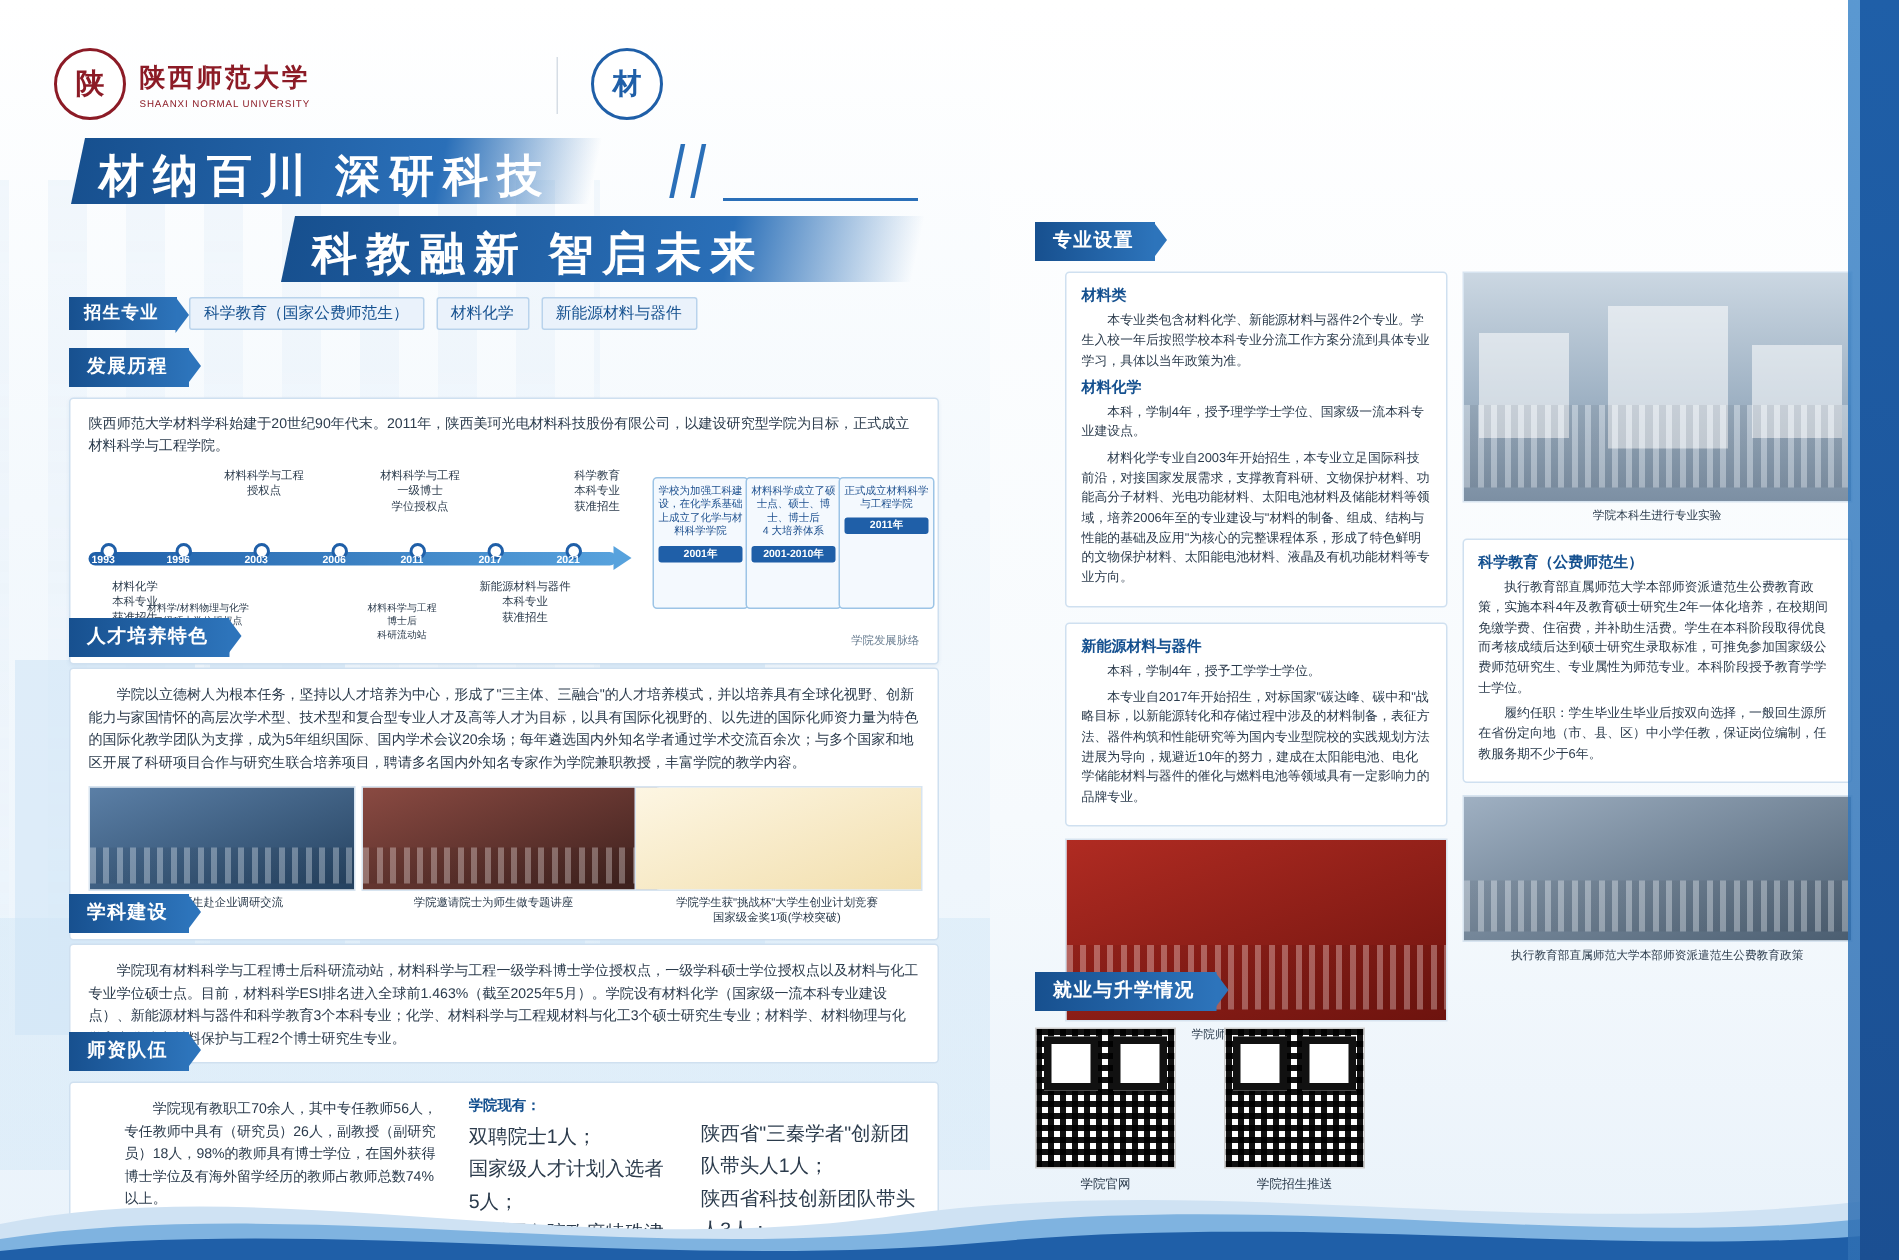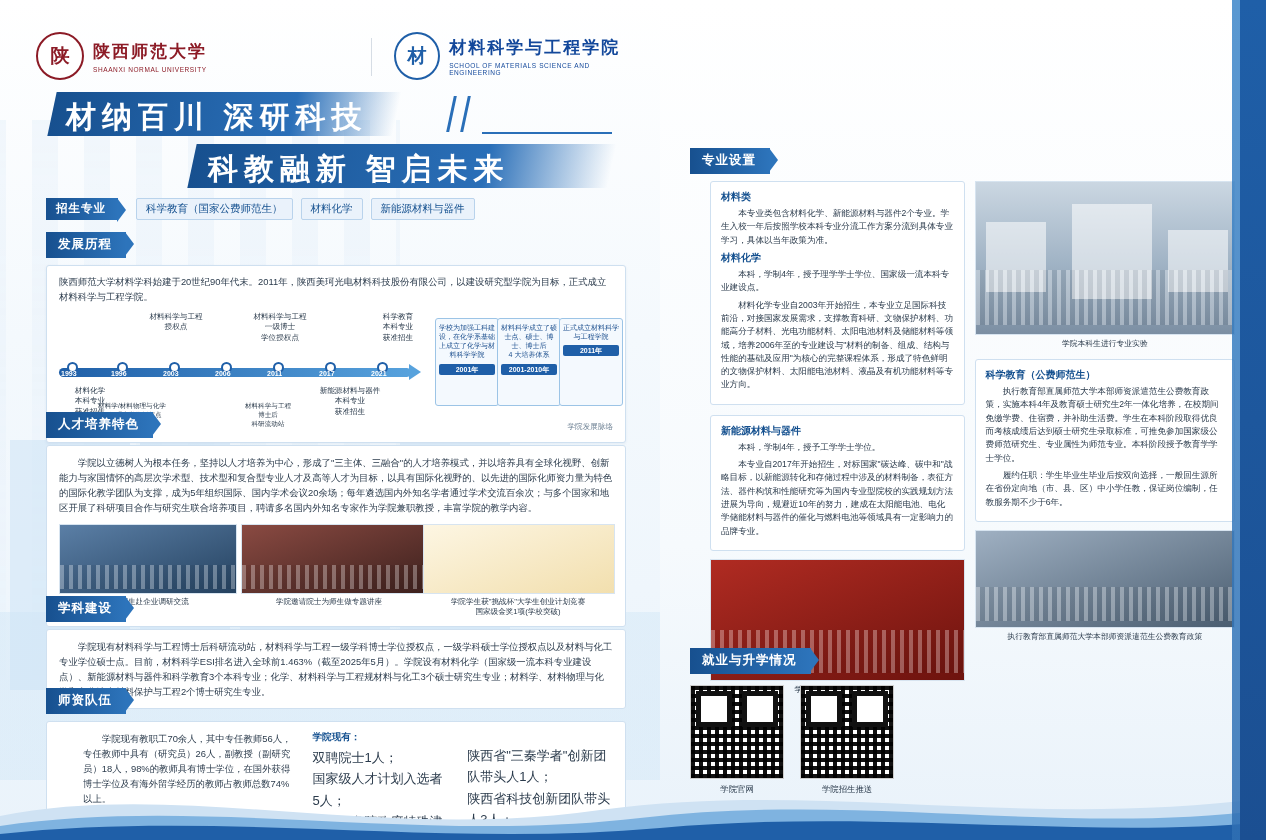--- a/index.html
+++ b/index.html
@@ -199,21 +199,21 @@
   .m-block{background:#fff;border:1px solid #cfe0f0;border-radius:3px;padding:8px 10px;margin-bottom:8px;}
   .m-title{font-size:10px;font-weight:bold;color:#14508f;margin-bottom:3px;}
   .m-block p{margin:0 0 4px 0;font-size:8.6px;line-height:1.55;color:#2b3b4c;text-indent:2em;}
   .m-photo{border:1px solid #d7e4f0;height:150px;overflow:hidden;position:relative;}
   .m-cap{font-size:7.8px;color:#2b3b4c;text-align:center;margin-top:3px;}
 
   .employ{left:690px;top:648px;width:545px;}
   .employ-wrap{display:flex;gap:12px;margin-top:7px;}
   .employ-text{width:300px;background:#fff;border:1px solid #cfe0f0;border-radius:3px;padding:9px 11px;}
   .employ-text p{margin:0;font-size:9.1px;line-height:1.7;color:#2b3b4c;text-indent:2em;}
-  .qr-wrap{display:flex;gap:16px;padding-top:4px;align-items:center;}
+  .qr-wrap{display:flex;gap:32px;padding-top:4px;align-items:center;}
   .qr-item{text-align:center;}
   .qr{
     width:92px;height:92px;background:#fff;border:1px solid #ccc;
     background-image:
       repeating-linear-gradient(0deg,#111 0 4px,transparent 4px 8px),
       repeating-linear-gradient(90deg,#111 0 4px,transparent 4px 8px);
     background-blend-mode:multiply;
     position:relative;
   }
   .qr:before,.qr:after{
@@ -246,40 +246,36 @@
     <div class="logo logo-1">
       <div class="seal">陕</div>
       <div>
         <div class="txt1">陕西师范大学</div>
         <div class="txt2">SHAANXI NORMAL UNIVERSITY</div>
       </div>
     </div>
     <div class="divider-v"></div>
     <div class="logo logo-2">
       <div class="seal blue">材</div>
-      <div>
-        <div class="txt1 blue">材料科学与工程学院</div>
-        <div class="txt2 blue">SCHOOL OF MATERIALS SCIENCE AND ENGINEERING</div>
-      </div>
     </div>
   </div>
 
   <div class="banner">
     <div class="bg1"></div>
     <div class="bg2"></div>
     <div class="t1">材纳百川  深研科技</div>
     <div class="t2">科教融新  智启未来</div>
     <div class="slash"></div>
     <div class="slash2"></div>
     <div class="hline"></div>
   </div>
 
   <div class="majors">
     <span class="tag sm">招生专业</span>
-    <span class="chip" style="margin-left:10px">科学教育（国家公费师范生）</span>
+    <span class="chip" style="">科学教育（国家公费师范生）</span>
     <span class="chip">材料化学</span>
     <span class="chip">新能源材料与器件</span>
   </div>
 
   <div class="dev">
     <span class="tag">发展历程</span>
     <div class="card">
       <div class="intro">陕西师范大学材料学科始建于20世纪90年代末。2011年，陕西美珂光电材料科技股份有限公司，以建设研究型学院为目标，正式成立材料科学与工程学院。</div>
 
       <div class="timeline">

